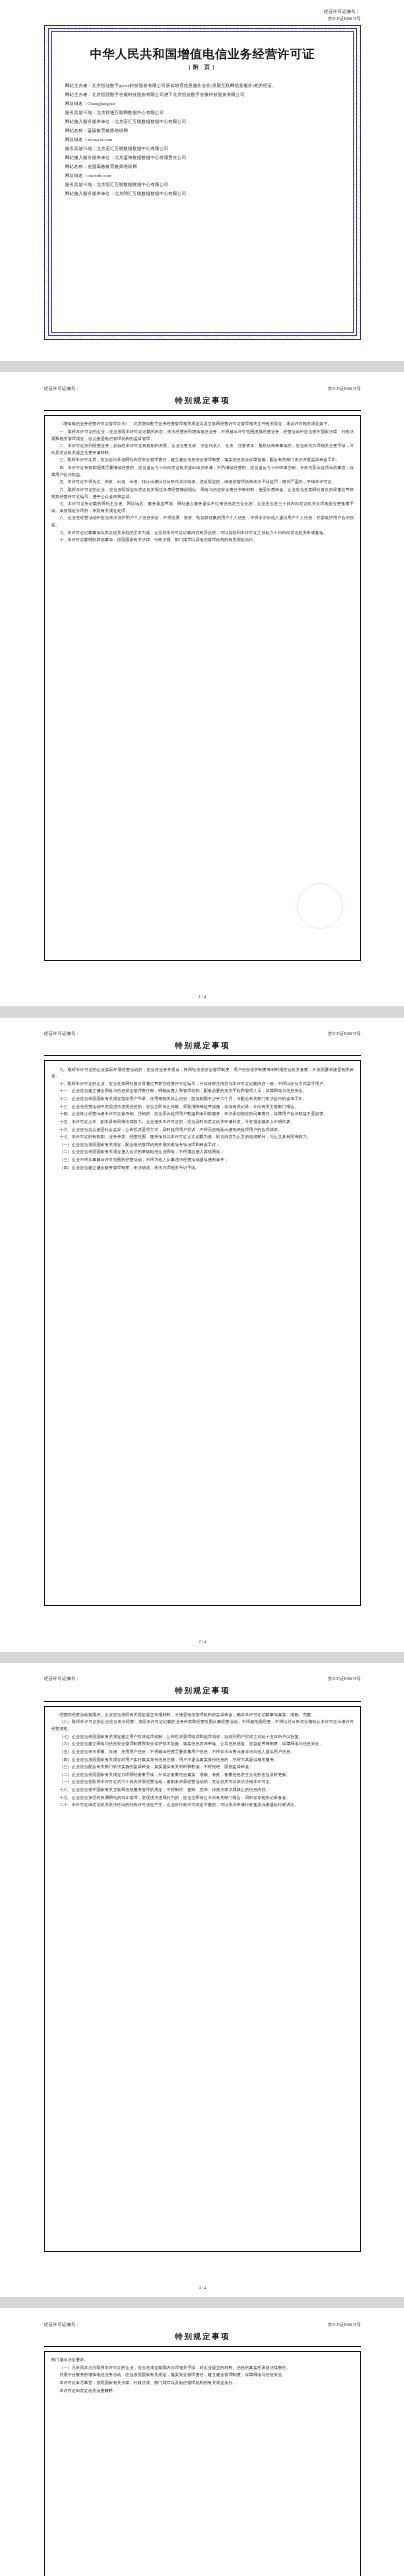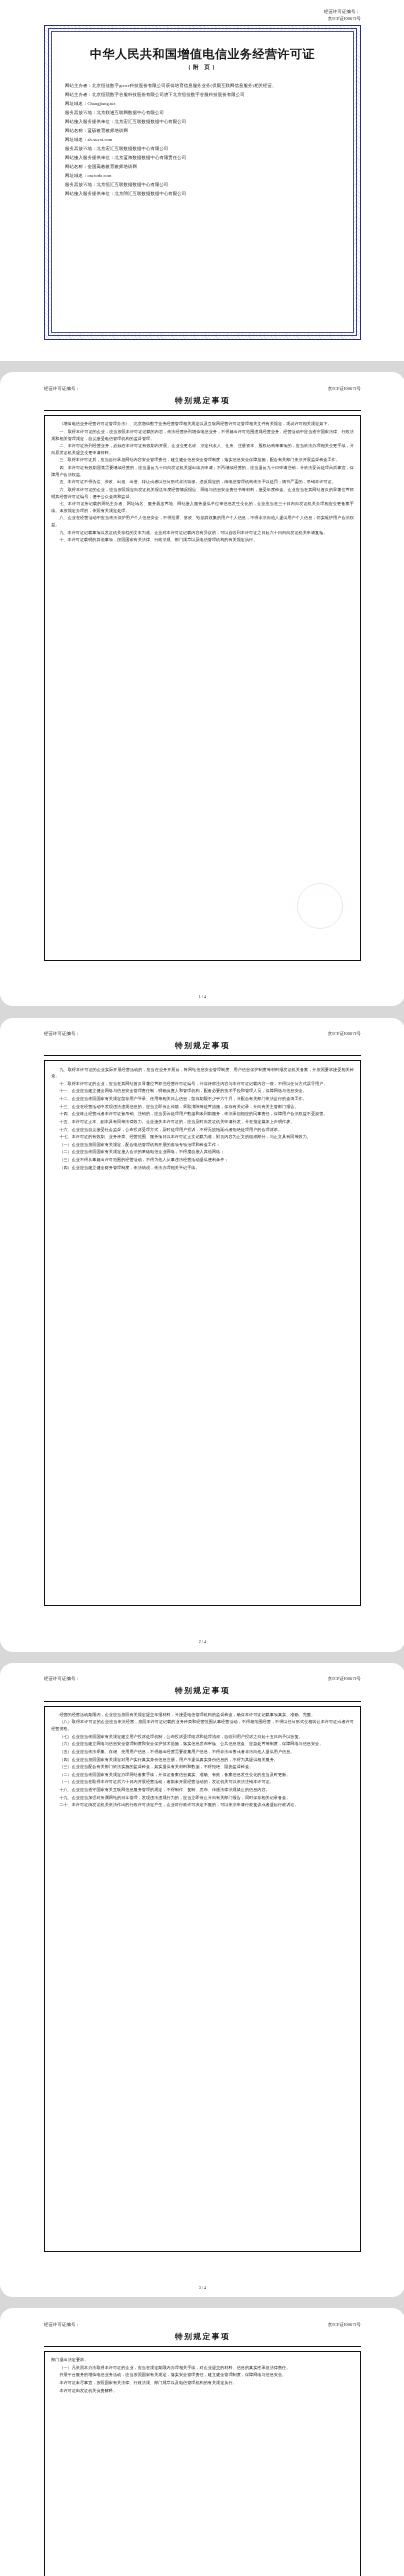--- a/index.html
+++ b/index.html
@@ -14,21 +14,21 @@
   }
   .page {
     width: 405px;
     background: #ffffff;
     box-sizing: border-box;
     position: relative;
     margin: 0 auto;
     padding: 13.4px 44px 5.2px 44px;
   }
   .page.cover { height: 361px; padding-top: 9.3px; }
-  .page.text { height: 634px; border-radius: 13px; }
+  .page.text { height: 634px; }
   .page-gap { height: 11.3px; background: #d8d8d8; }
 
   
   .lic-no {
     font-size: 4.4px;
     text-align: right;
     line-height: 1.5;
     margin: 0 0 2.1px 0;
     letter-spacing: 0.1px;
   }

